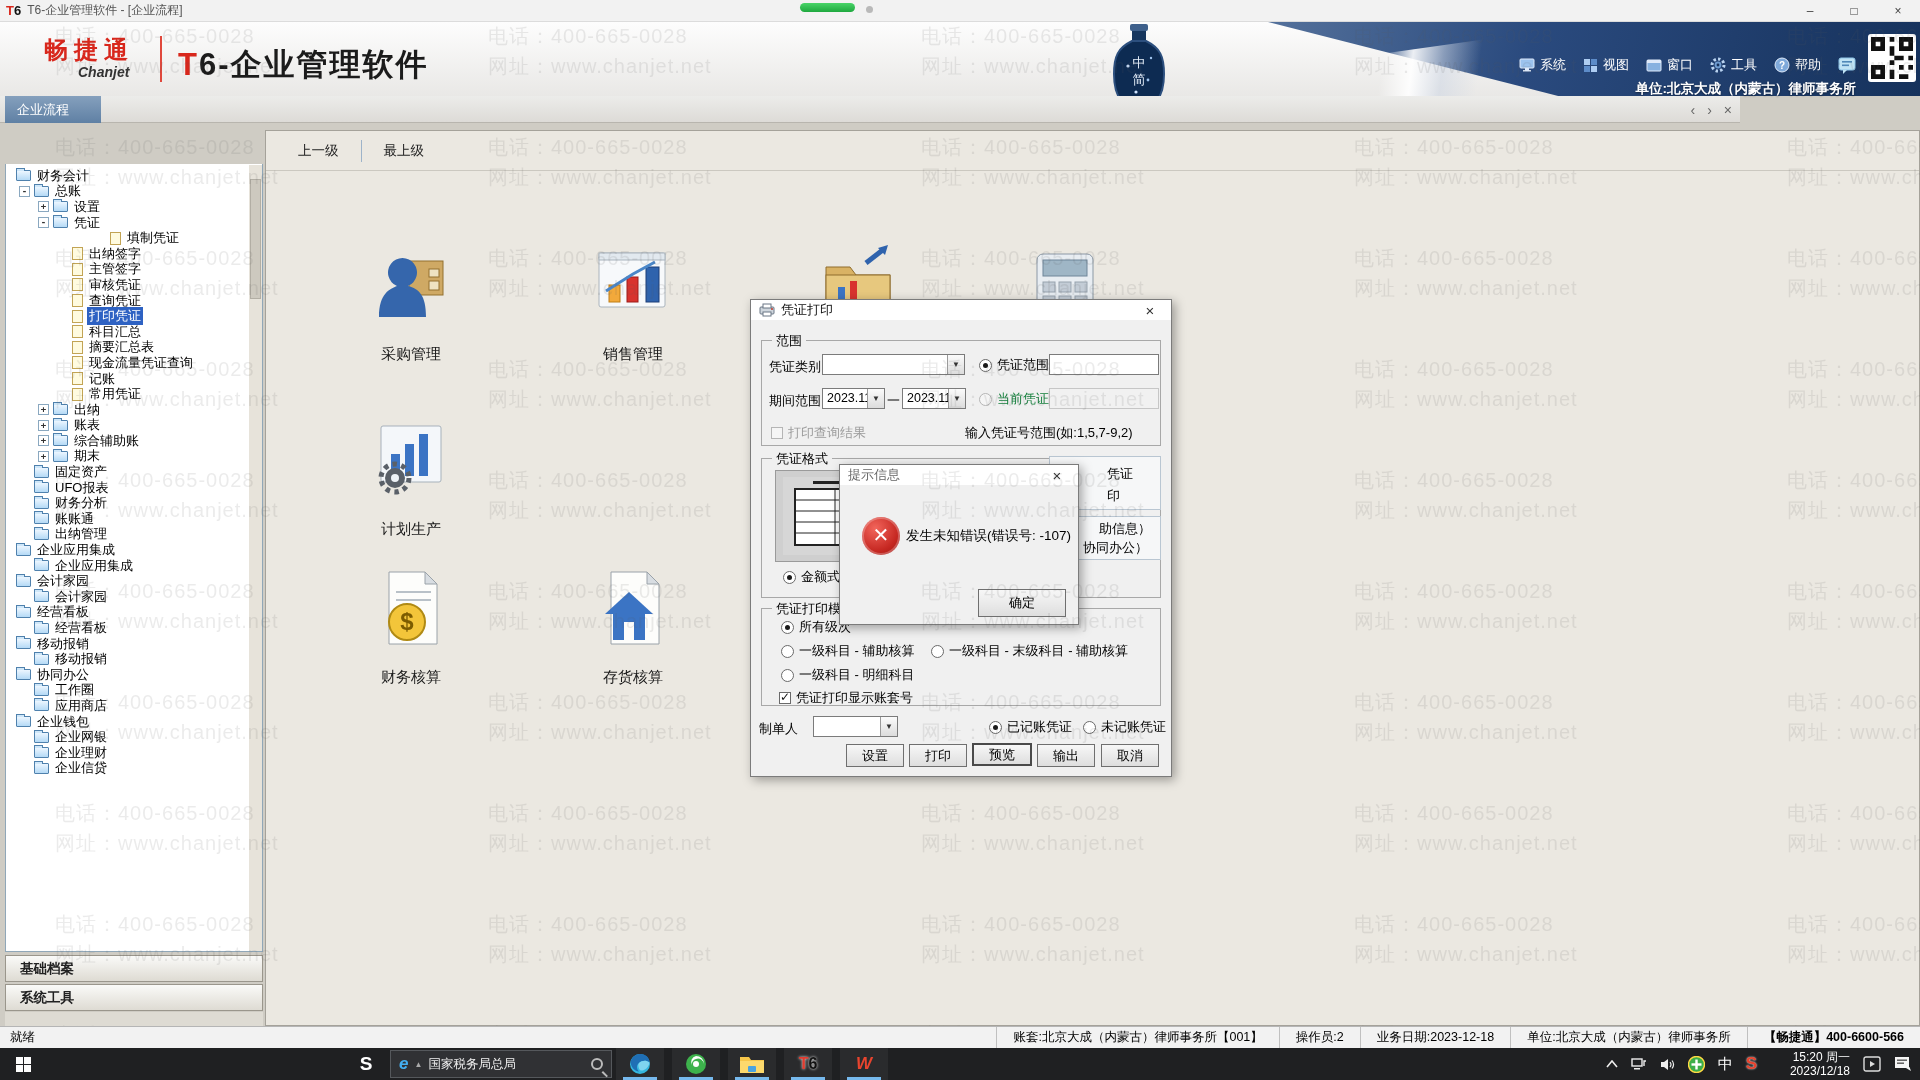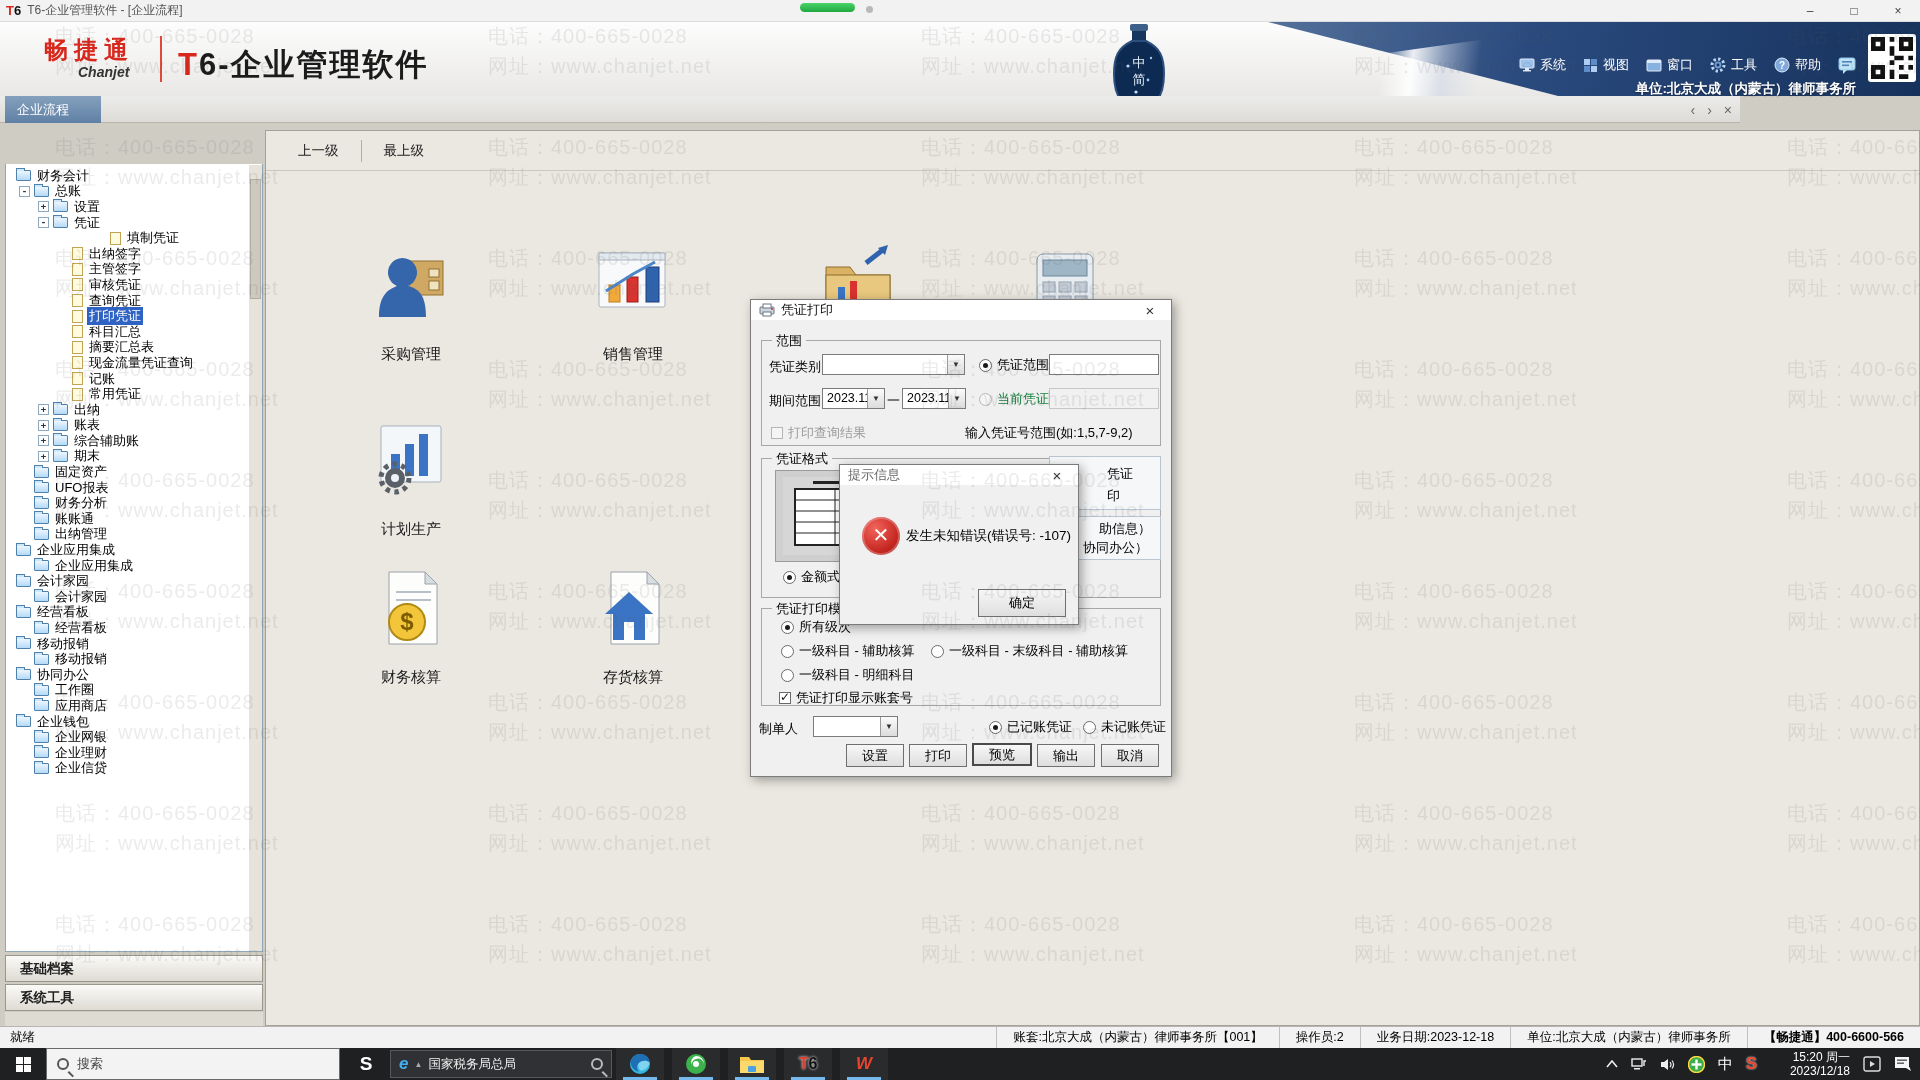--- a/index.html
+++ b/index.html
@@ -679,24 +679,20 @@
 
   <div id="taskbar">
     <div id="start">
         <span class="winlogo">
           <b></b>
           <b></b>
           <b></b>
           <b></b>
         </span>
       </div>
-    <div id="tb-search">
-      <span class="mag"></span>
-      <span>搜索</span>
-    </div>
     <div id="tb-sapp">S</div>
     <div id="tb-address">
       <span class="e">e</span>
       <span class="up">▲</span>
       <span>国家税务局总局</span>
       <span class="mag"></span>
     </div>
     <div class="appslot" style="left:616px;">
       <svg width="24" height="24" viewBox="0 0 24 24">
           <circle cx="12" cy="12" r="10" fill="#35b7e0"></circle>

